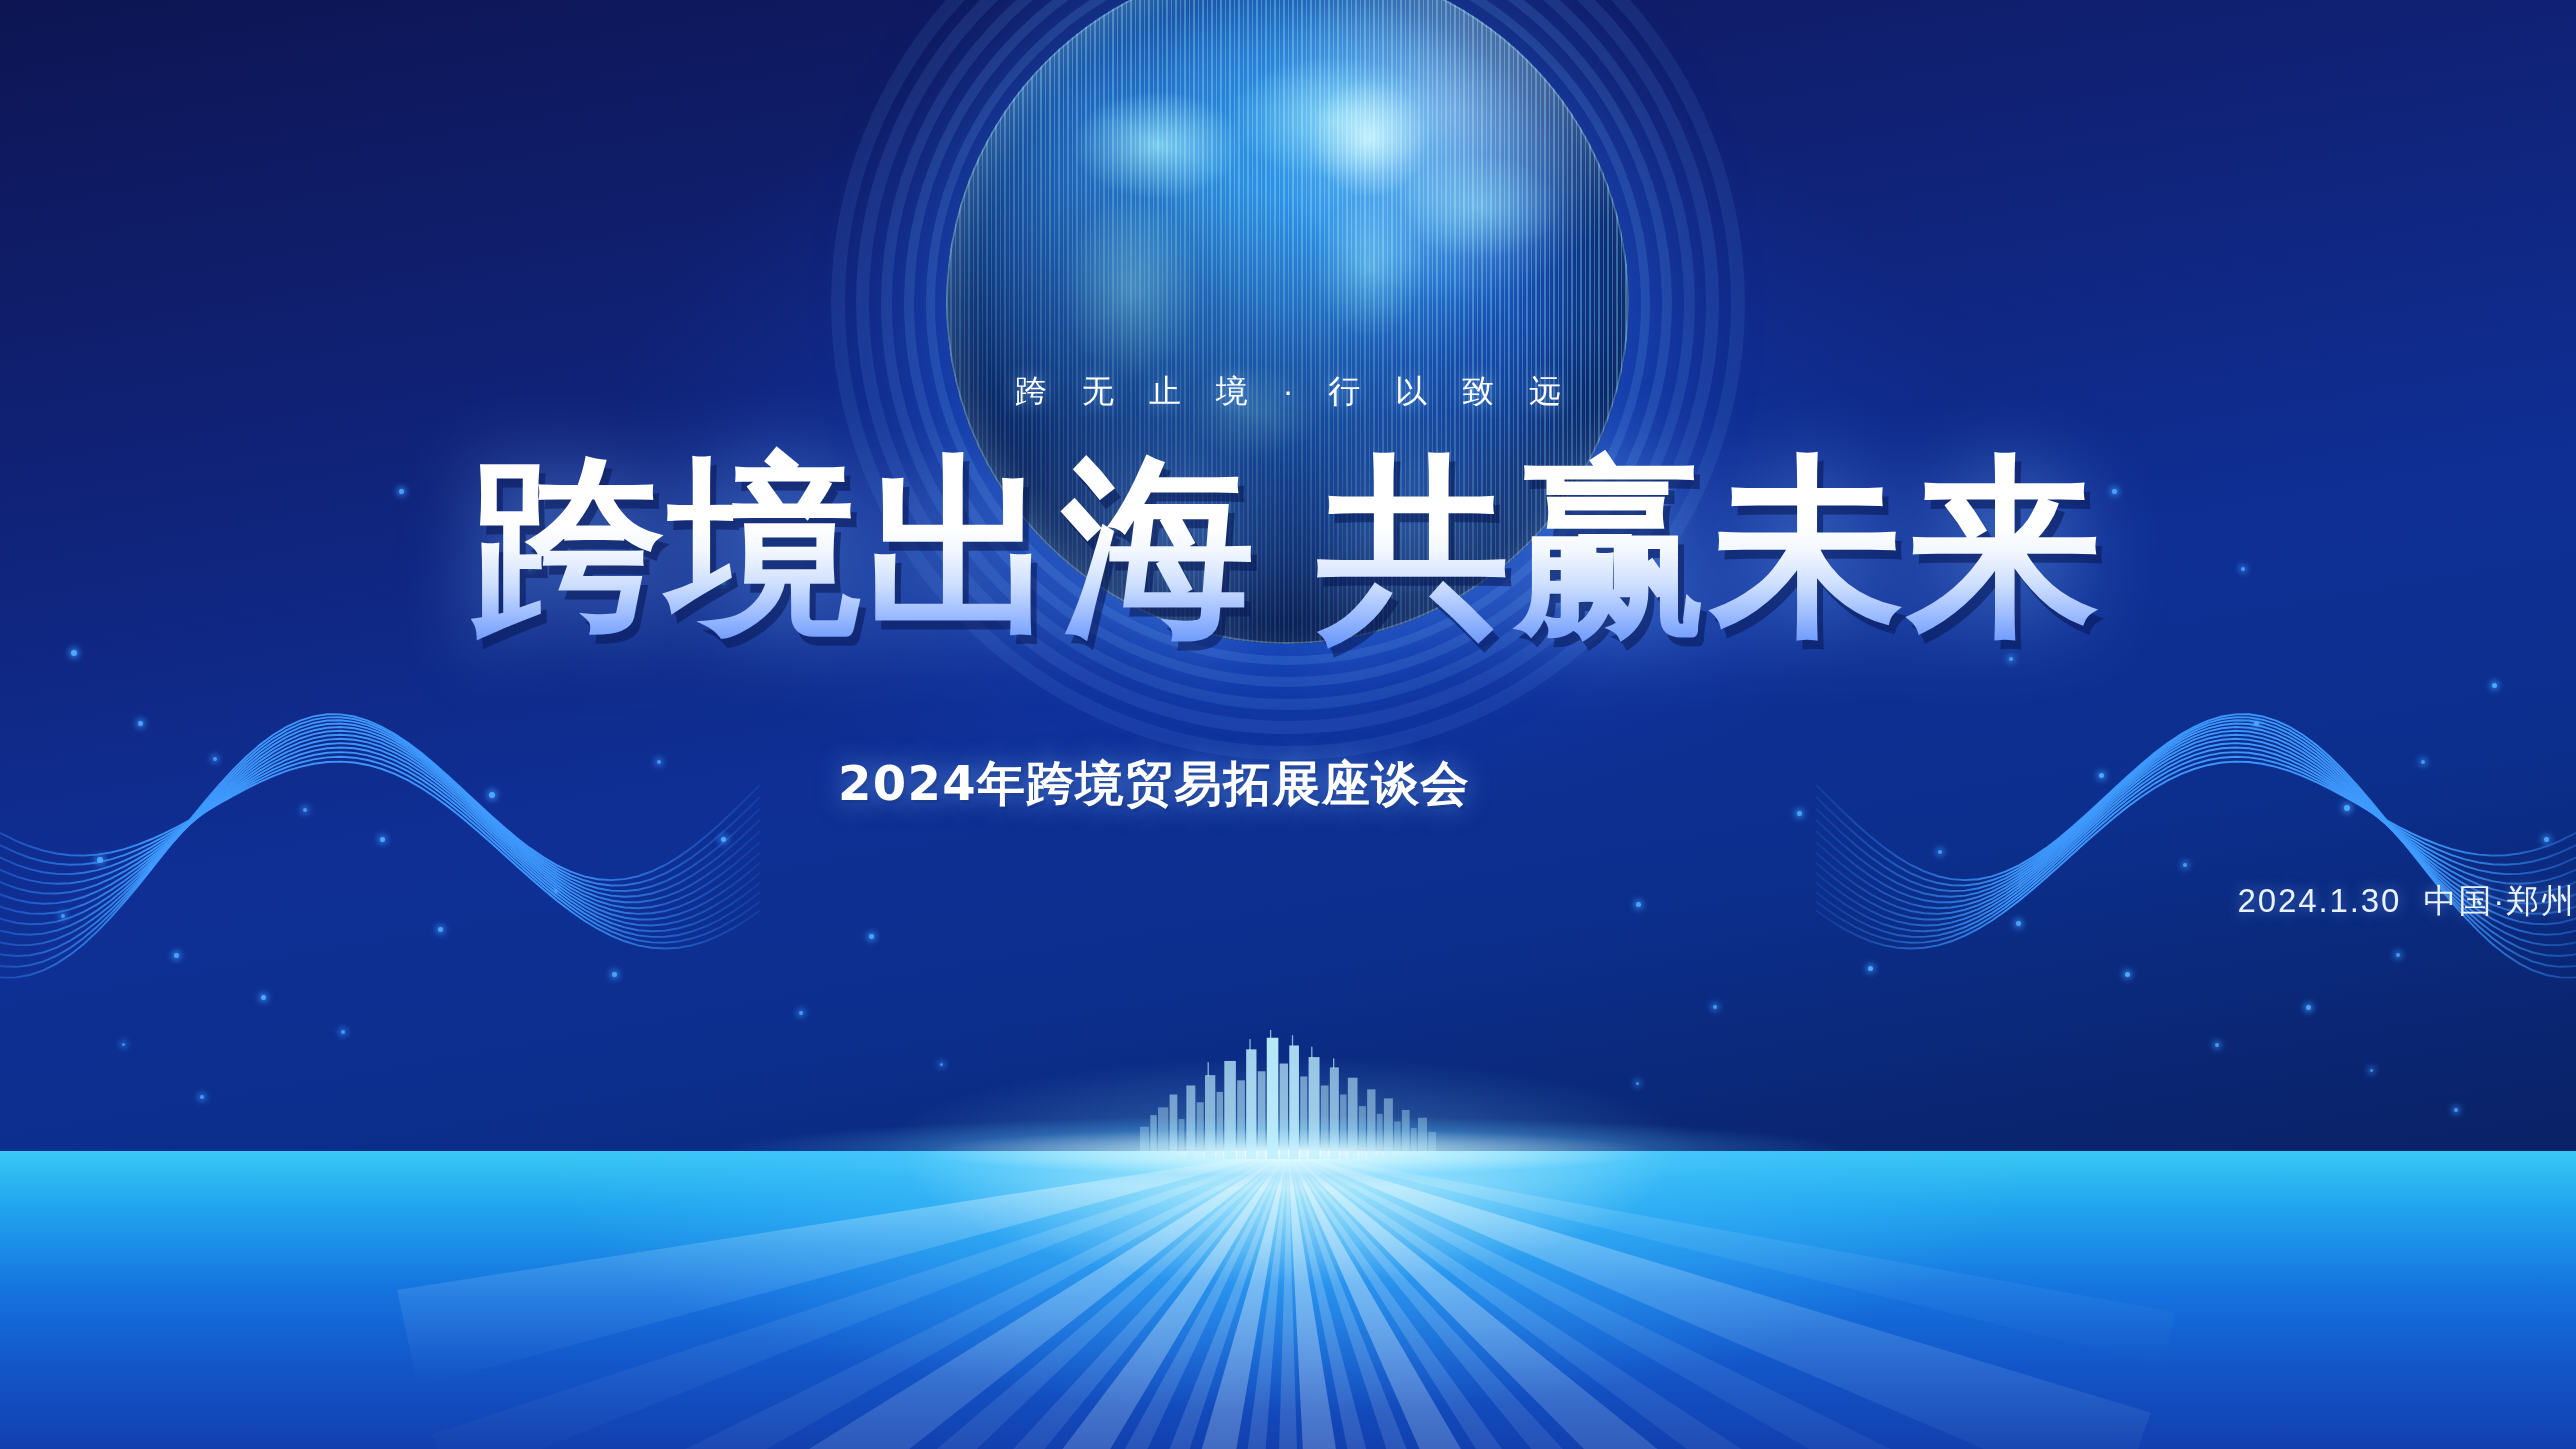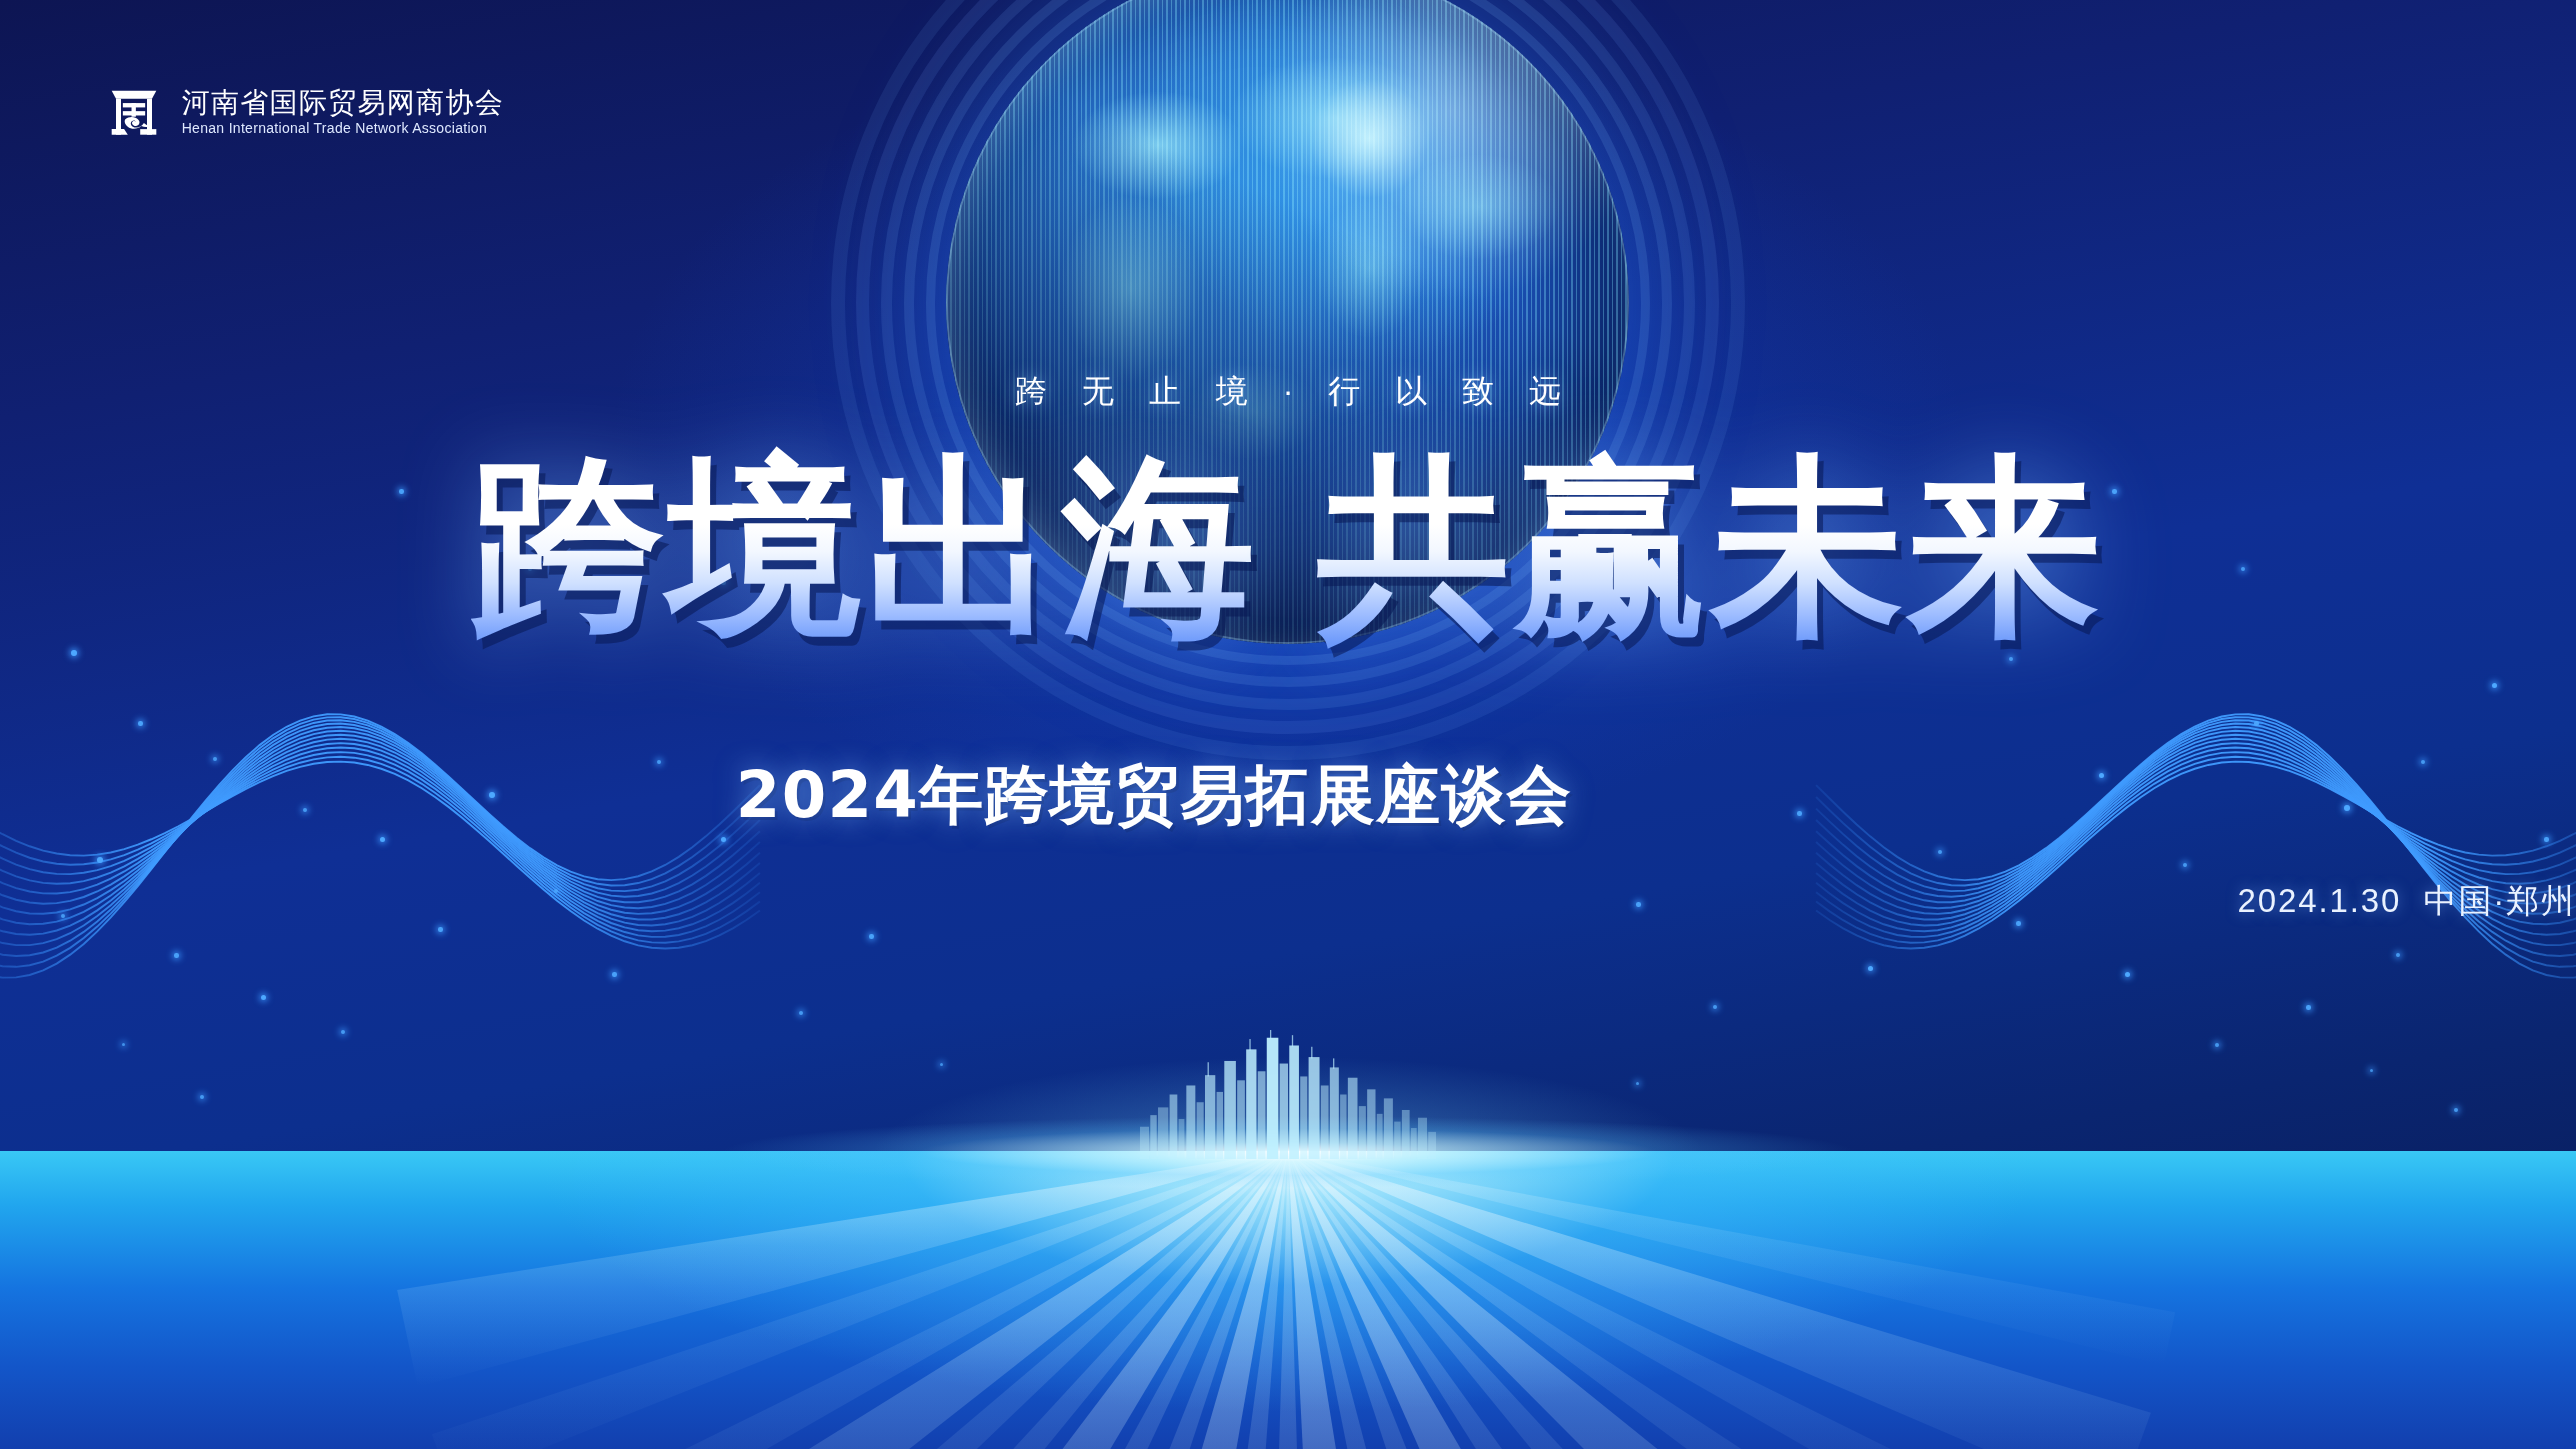--- a/index.html
+++ b/index.html
@@ -102,21 +102,21 @@
     -webkit-background-clip:text;background-clip:text;color:transparent;
     -webkit-text-fill-color:transparent;
     filter:drop-shadow(6.4px 9px 0 rgba(8,24,84,.55)) drop-shadow(0 0 39px rgba(120,180,255,.45));
     margin-top:17px;
   }
   #title .gap{display:inline-block;width:58px;}
 
   
   #subtitle{
     position:absolute;left:0;top:752px;width:2308px;text-align:center;
-    color:#fff;font-size:64px;font-weight:bold;letter-spacing:1.3px;white-space:nowrap;
+    color:#fff;font-size:48px;font-weight:bold;letter-spacing:1.3px;white-space:nowrap;
     font-family:"DejaVu Sans","Liberation Sans",sans-serif;
     text-shadow:0 0 26px rgba(130,190,255,.6), 2.6px 3.2px 0 rgba(10,30,95,.35);
   }
 
   
   #meta{
     position:absolute;left:0;top:879px;width:2576px;text-align:right;
     color:#eaf2ff;font-size:33px;letter-spacing:1.9px;white-space:nowrap;
     text-shadow:0 0 14px rgba(120,180,255,.6);
   }
@@ -315,39 +315,20 @@
         <rect x="448" y="158" width="12" height="42" opacity="0.3"></rect>
         <rect x="105" y="50" width="2" height="22" opacity=".7"></rect>
         <rect x="170" y="14" width="2" height="18" opacity=".7"></rect>
         <rect x="202" y="0" width="2" height="14" opacity=".7"></rect>
         <rect x="236" y="8" width="2" height="18" opacity=".7"></rect>
         <rect x="266" y="26" width="2" height="18" opacity=".7"></rect>
         <rect x="300" y="44" width="2" height="16" opacity=".7"></rect>
       </g>
   </svg>
 
-  <div id="logo">
-    <svg id="logo-mark" viewBox="0 0 100 100">
-      <g fill="#ffffff">
-        <path d="M14 14h72l-7 13H21z"></path>
-        <path d="M21 27h8v58h-8z"></path>
-        <path d="M71 27h8v58h-8z"></path>
-        <path d="M14 85h26l-6 -9H14z"></path>
-        <path d="M60 76h26v9H60z"></path>
-        <path d="M32 34h36v7H32z"></path>
-        <path d="M32 47h36v7H32z"></path>
-        <path d="M46 34h7v22h-7z"></path>
-        <path d="M36 60c6-5 16-5 21 1 4 4 1 10-4 10-4 0-7-3-6-6 1-2 4-3 6-1-1-2-4-3-6-1-3 2-3 7 1 9 7 4 15-1 18-6 3 3 8 5 12 4-5 3-11 3-16 1-6 5-16 6-22 1-5-4-6-9-4-12z"></path>
-      </g>
-    </svg>
-    <div>
-      <div id="logo-text-cn">河南省国际贸易网商协会</div>
-      <div id="logo-text-en">Henan International Trade Network Association</div>
-    </div>
-  </div>
 
   <div id="tagline">跨 无 止 境 · 行 以 致 远</div>
 
   <div id="title">
     <span class="grad">跨境出海</span><span class="gap"></span><span class="grad">共赢未来</span>
   </div>
 
   <div id="subtitle">2024年跨境贸易拓展座谈会</div>
 
   <div id="meta">

